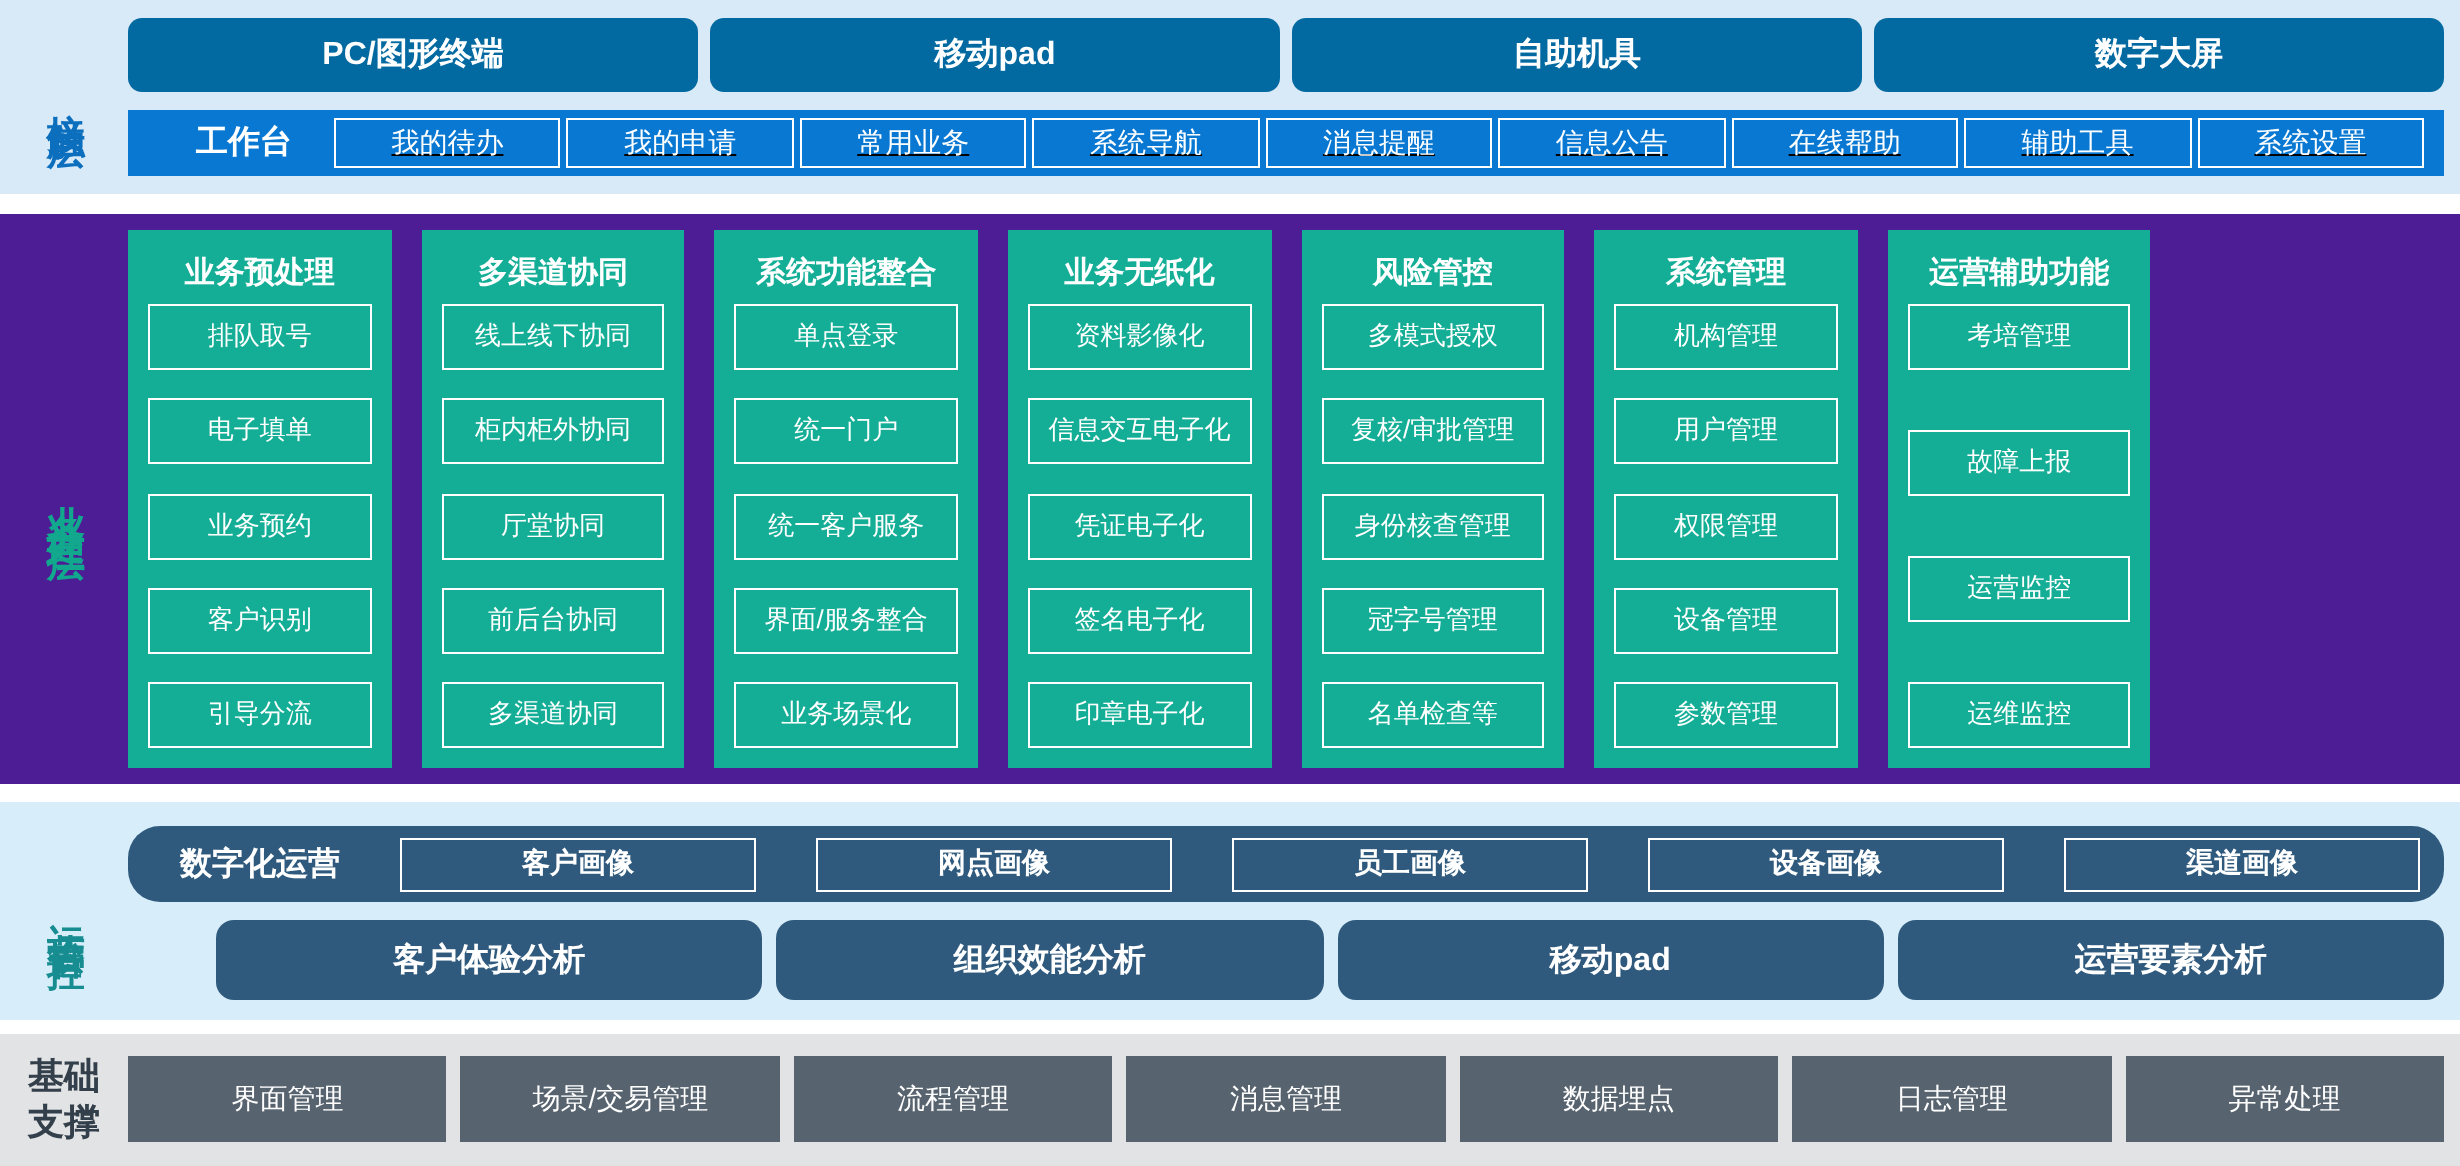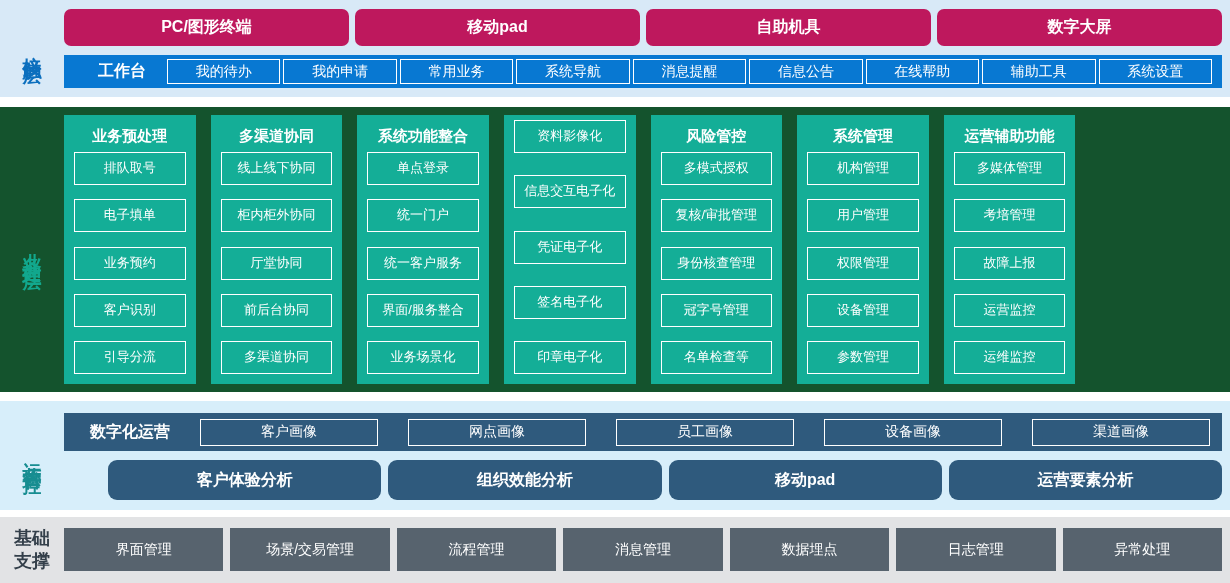--- a/index.html
+++ b/index.html
@@ -1,60 +1,60 @@
 <!DOCTYPE html>
 <html><head>
 <meta charset="utf-8">
 <style>
   * { margin:0; padding:0; box-sizing:border-box; }
   html,body { width:1230px; height:583px; background:#fff; overflow:hidden;
               font-family:"Liberation Sans","DejaVu Sans",sans-serif; }
 
   .layer { display:flex; width:1230px; }
   .layer-contact  { height:97px;  background:#d8e9f7; }
-  .layer-business { height:285px; background:#14532d; margin-top:10px; }
+  .layer-business { height:285px; background:#4c1d95; margin-top:10px; }
   .layer-ops      { height:109px; background:#d7eefa; margin-top:9px; }
   .layer-base     { height:66px;  background:#e2e3e5; margin-top:7px; }
 
   .v-label { width:64px; flex:0 0 64px; display:flex; align-items:center; justify-content:center;
              font-weight:bold; font-size:19px; }
   .v-label .vtext { writing-mode:vertical-lr; text-orientation:upright; letter-spacing:5px; }
   .v-label.blue  { color:#0c6fbe; }
   .v-label.green { color:#12a88e; }
   .v-label.teal  { color:#178d91; }
   .v-label.dark  { color:#333f4a; }
   .v-label .htext { width:2.2em; text-align:center; font-size:18px; line-height:1.3; }
 
   .content { flex:1; padding-right:8px; display:flex; flex-direction:column; }
 
   
   .terminal-row { display:flex; gap:6px; margin-top:9px; height:37px; }
-  .terminal-btn { flex:1; background:#be185d; border-radius:7px; color:#fff; font-weight:bold;
+  .terminal-btn { flex:1; background:#0369a1; border-radius:7px; color:#fff; font-weight:bold;
                   font-size:16px; display:flex; align-items:center; justify-content:center; }
   .workbench-bar { margin-top:9px; height:33px; background:#0878d2; display:flex; align-items:center;
                    padding:0 10px 0 26px; gap:13px; }
   .wb-label { color:#fff; font-weight:bold; font-size:16px; flex:0 0 64px; text-align:center; }
-  .wb-items { flex:1; display:flex; gap:3px; }
+  .wb-items { flex:1; display:flex; gap:3px;text-decoration:underline; }
   .wb-item { flex:1; height:25px; border:1px solid #fff; color:#fff; font-size:14px;
              display:flex; align-items:center; justify-content:center; }
 
   
   .biz-grid { display:grid; grid-template-columns:repeat(8,1fr); gap:15px; margin-top:8px; height:269px; }
   .biz-col { background:#14ae97; padding:5px 10px 10px; display:flex; flex-direction:column; }
   .biz-title { height:32px; display:flex; align-items:center; justify-content:center;
                color:#fff; font-weight:bold; font-size:15px; white-space:nowrap; }
   .biz-items { flex:1; display:flex; flex-direction:column; justify-content:space-between; }
   .biz-item { height:33px; border:1px solid #fff; color:#fff; font-size:13px; line-height:1.15;
               display:flex; align-items:center; justify-content:center; text-align:center; padding:0 2px; }
 
   
   .digital-bar { margin-top:12px; height:38px; background:#2f5a7d; display:flex; align-items:center;
-                 padding:0 12px 0 26px; gap:18px; }
+                 padding:0 12px 0 26px; gap:18px;border-radius:16px; }
   .digital-label { color:#fff; font-weight:bold; font-size:16px; flex:0 0 92px; }
-  .digital-items { flex:1; display:flex; gap:30px; }
+  .digital-items { flex:1; display:flex; gap:30px;font-weight:bold; }
   .digital-item { flex:1; height:27px; border:1px solid #fff; color:#fff; font-size:14px;
                   display:flex; align-items:center; justify-content:center; }
   .analysis-row { display:flex; gap:7px; margin-top:9px; height:40px;margin-left:44px; }
   .analysis-btn { flex:1; background:#2f5a7d; border-radius:9px; color:#fff; font-weight:bold;
                   font-size:16px; display:flex; align-items:center; justify-content:center; }
 
   
   .base-row { display:flex; gap:7px; margin-top:11px; height:43px; }
   .base-item { flex:1; background:#57636e; color:#fff; font-size:14px;
                display:flex; align-items:center; justify-content:center; }
@@ -153,20 +153,21 @@
               <div class="biz-item">统一客户服务</div>
 
               <div class="biz-item">界面/服务整合</div>
 
               <div class="biz-item">业务场景化</div>
             </div>
         </div>
 
 
         <div class="biz-col">
+          <div class="biz-title">业务无纸化</div>
           <div class="biz-items">
 
               <div class="biz-item">资料影像化</div>
 
               <div class="biz-item">信息交互电子化</div>
 
               <div class="biz-item">凭证电子化</div>
 
               <div class="biz-item">签名电子化</div>
 
@@ -203,21 +204,20 @@
               <div class="biz-item">设备管理</div>
 
               <div class="biz-item">参数管理</div>
             </div>
         </div>
 
         <div class="biz-col">
           <div class="biz-title">运营辅助功能</div>
           <div class="biz-items">
 
-              <div class="biz-item">多媒体管理</div>
 
               <div class="biz-item">考培管理</div>
 
               <div class="biz-item">故障上报</div>
 
               <div class="biz-item">运营监控</div>
 
               <div class="biz-item">运维监控</div>
             </div>
         </div>

